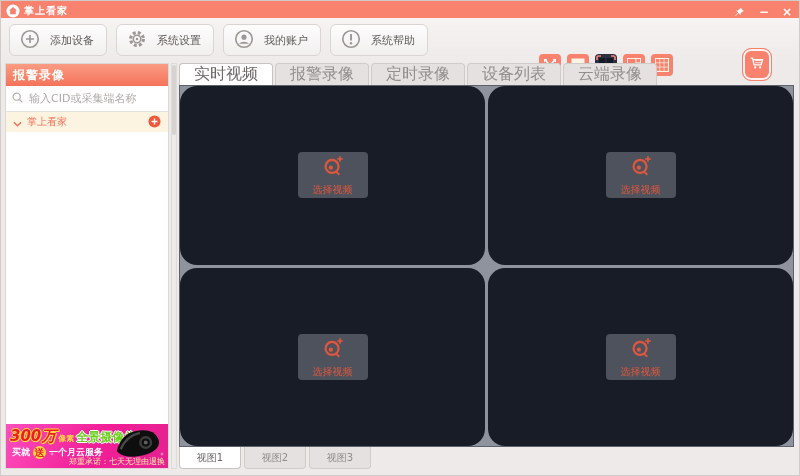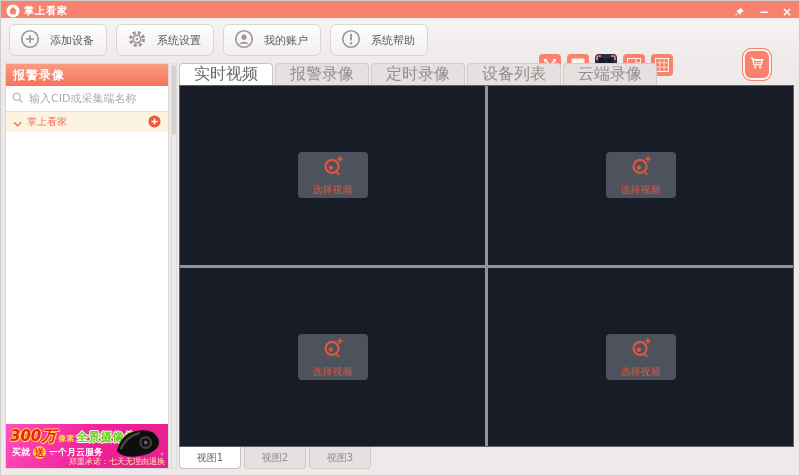--- a/index.html
+++ b/index.html
@@ -78,21 +78,21 @@
   .main{position:absolute;left:178px;right:5px;top:62px;bottom:6px;}
   .tabs{position:absolute;top:0;left:0;right:0;height:22px;display:flex;gap:2px;}
   .tab{width:94px;box-sizing:border-box;display:flex;align-items:center;justify-content:center;
     font-size:16px;cursor:pointer;background:#e4e1e0;border:1px solid #cfccca;border-bottom:none;
     border-radius:4px 4px 0 0;color:#918e8c;}
   .tab.active{background:#fff;border-color:#c6c3c1;color:#6b6866;z-index:2;}
 
   .video-grid{position:absolute;top:22px;left:0;right:0;bottom:22px;
     display:grid;grid-template-columns:1fr 1fr;grid-template-rows:1fr 1fr;gap:3px;
     background:#8e939d;border:1px solid #5d616b;box-sizing:border-box;}
-  .pane{background:#181c26;position:relative;display:flex;align-items:center;justify-content:center;}
+  .pane{background:#181c26;position:relative;display:flex;align-items:center;justify-content:center;border-radius:17px;}
   .select-btn{width:70px;height:46px;border-radius:4px;border:none;cursor:pointer;
     background:rgba(130,135,145,.5);display:flex;flex-direction:column;align-items:center;
     justify-content:center;gap:1px;padding:0;}
   .select-btn .lbl{color:#e0573d;font-size:10px;font-family:inherit;}
 
   .view-tabs{position:absolute;bottom:0;left:0;height:22px;display:flex;gap:3px;}
   .view-tab{width:62px;box-sizing:border-box;display:flex;align-items:center;justify-content:center;
     font-size:10px;cursor:pointer;background:#e4e1e0;border:1px solid #cfccca;border-top:none;
     border-radius:0 0 4px 4px;color:#918e8c;}
   .view-tab.active{background:#fff;border-color:#c6c3c1;color:#6b6866;}

